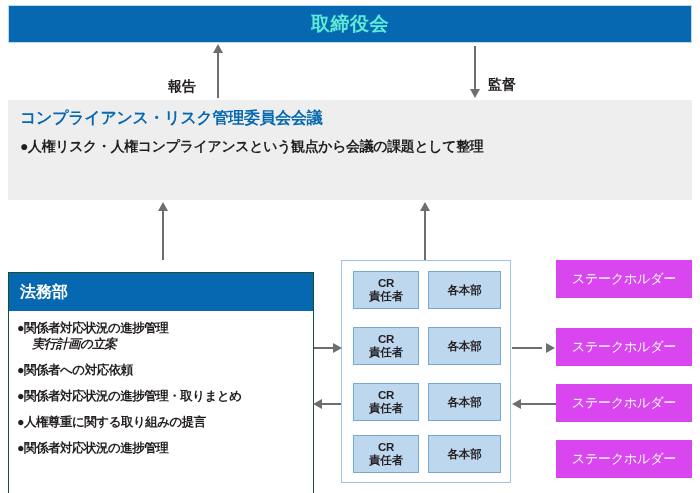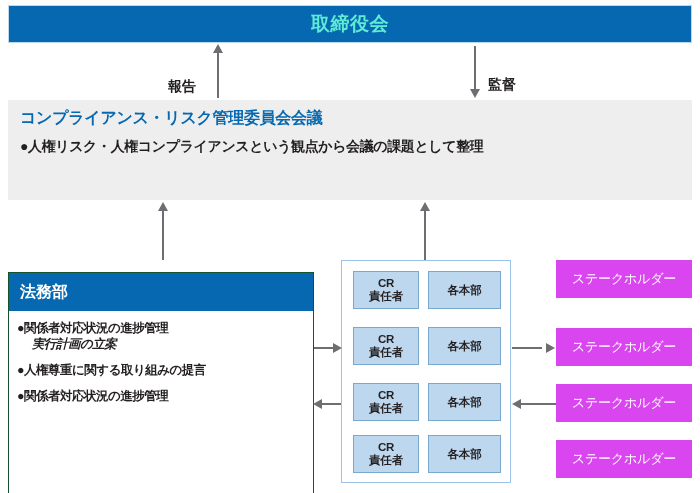--- a/index.html
+++ b/index.html
@@ -251,21 +251,27 @@
     <div class="legal-header">
       <span class="legal-header-label">法務部</span>
     </div>
     <div class="legal-body">
 
       <div class="legal-bullet">
         <span>●</span><span>関係者対応状況の進捗管理</span>
         <span class="cont">実行計画の立案</span>
       </div>
 
-
+      <div class="legal-bullet">
+        <span>●</span><span>関係者への対応依頼</span>
+      </div>
+
+      <div class="legal-bullet">
+        <span>●</span><span>関係者対応状況の進捗管理・取りまとめ</span>
+      </div>
 
       <div class="legal-bullet">
         <span>●</span><span>人権尊重に関する取り組みの提言</span>
       </div>
 
       <div class="legal-bullet">
         <span>●</span><span>関係者対応状況の進捗管理</span>
       </div>
 
     </div>

